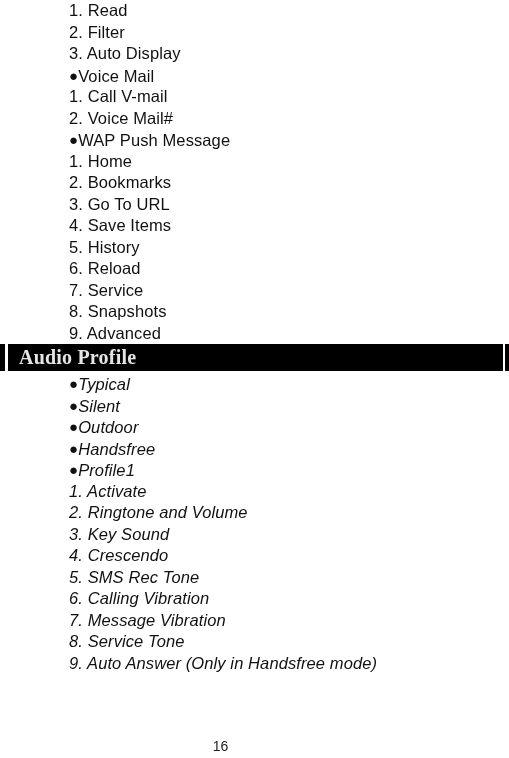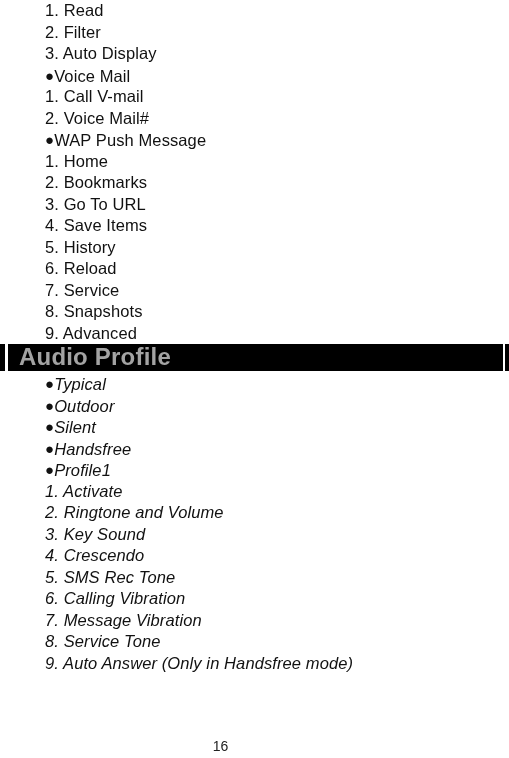--- a/index.html
+++ b/index.html
@@ -29,21 +29,21 @@
   .menu-list {
     list-style: none;
     margin: 0;
     padding: 0;
   }
   .menu-item {
     font-size: 16.5px;
     line-height: 21.5px;
     height: 21.5px;
     color: #111111;
-    padding-left: 45px;
+    padding-left: 69px;
     white-space: nowrap;
     letter-spacing: 0.1px;
   }
   .menu-item .bullet-glyph {
     font-size: 15px;
     line-height: 21.5px;
     vertical-align: 0.5px;
   }
   .menu-item .item-text {
     font-size: 16.5px;
@@ -89,25 +89,26 @@
     width: 2px;
     height: 27px;
     background: #ffffff;
   }
   .section-banner .banner-title {
     position: absolute;
     left: 19px;
     top: 0px;
     height: 27px;
     line-height: 26px;
-    font-size: 24px;
+    font-size: 20px;
     font-weight: bold;
-    color: #a3a3a3;
+    color: #e5e5e5;
     letter-spacing: 0.2px;
     white-space: nowrap;
+    font-family: Liberation Serif, serif;
   }
 
   
   .page-number {
     position: absolute;
     left: 0;
     top: 738px;
     width: 441px;
     text-align: center;
     font-size: 14px;
@@ -140,22 +141,22 @@
     </ul>
 
   <div class="section-banner">
     <span class="rule-left"></span>
     <span class="banner-title">Audio Profile</span>
     <span class="rule-right"></span>
   </div>
 
   <ul class="menu-list block-bottom">
       <li class="menu-item"><span class="bullet-glyph">●</span><span class="item-text">Typical</span></li>
+      <li class="menu-item"><span class="bullet-glyph">●</span><span class="item-text">Silent</span></li>
       <li class="menu-item"><span class="bullet-glyph">●</span><span class="item-text">Outdoor</span></li>
-      <li class="menu-item"><span class="bullet-glyph">●</span><span class="item-text">Silent</span></li>
       <li class="menu-item"><span class="bullet-glyph">●</span><span class="item-text">Handsfree</span></li>
       <li class="menu-item"><span class="bullet-glyph">●</span><span class="item-text">Profile1</span></li>
       <li class="menu-item"><span class="item-marker">1. </span><span class="item-text">Activate</span></li>
       <li class="menu-item"><span class="item-marker">2. </span><span class="item-text">Ringtone and Volume</span></li>
       <li class="menu-item"><span class="item-marker">3. </span><span class="item-text">Key Sound</span></li>
       <li class="menu-item"><span class="item-marker">4. </span><span class="item-text">Crescendo</span></li>
       <li class="menu-item"><span class="item-marker">5. </span><span class="item-text">SMS Rec Tone</span></li>
       <li class="menu-item"><span class="item-marker">6. </span><span class="item-text">Calling Vibration</span></li>
       <li class="menu-item"><span class="item-marker">7. </span><span class="item-text">Message Vibration</span></li>
       <li class="menu-item"><span class="item-marker">8. </span><span class="item-text">Service Tone</span></li>

